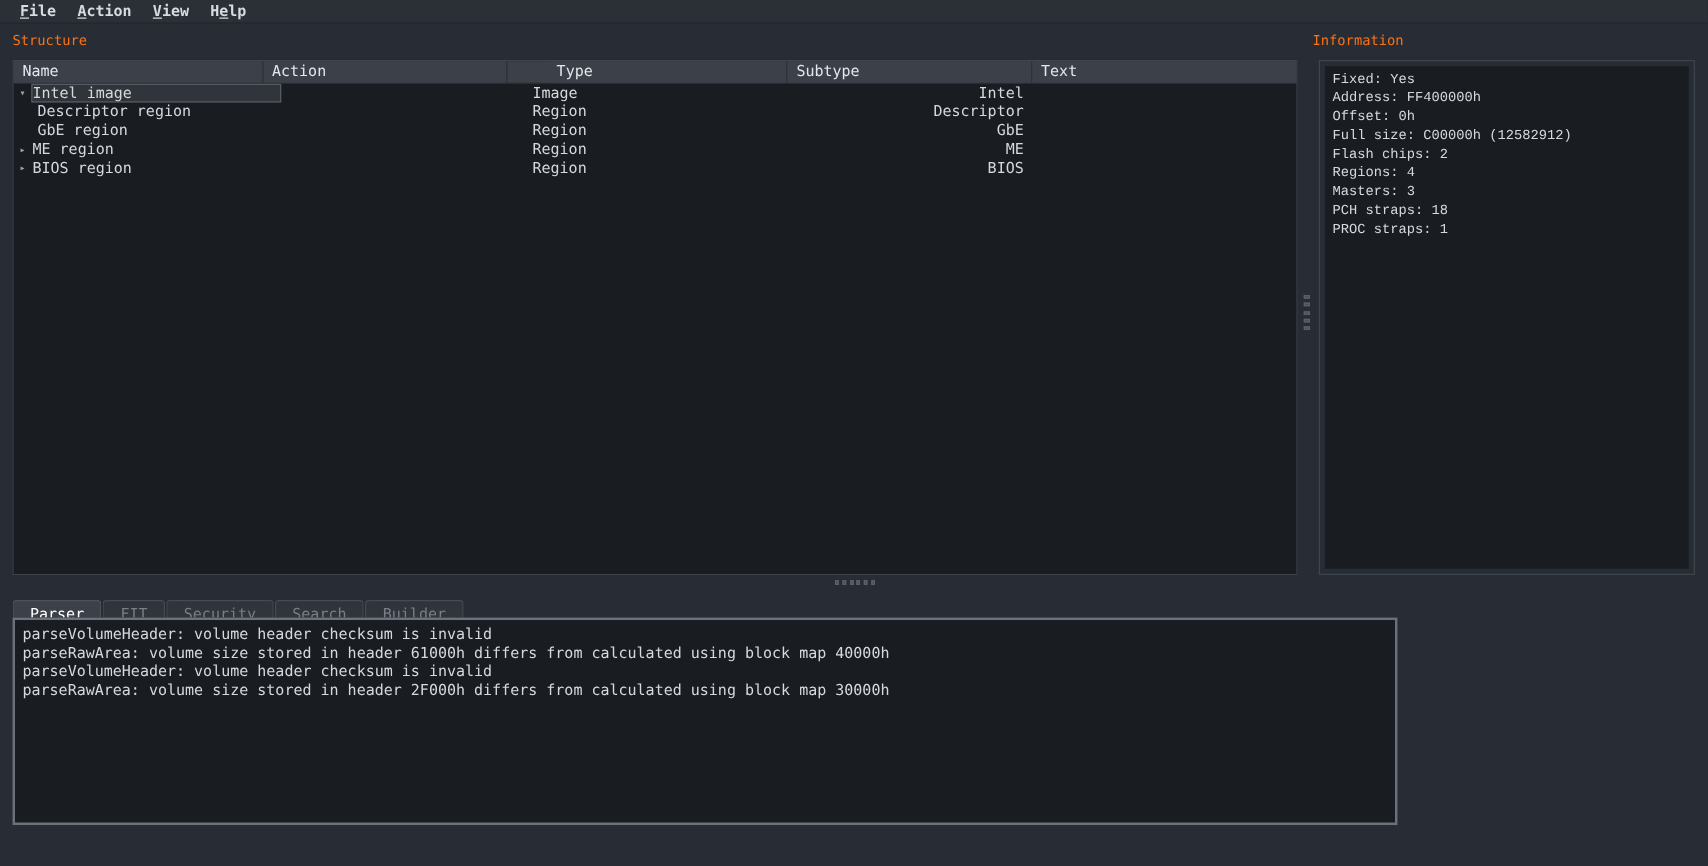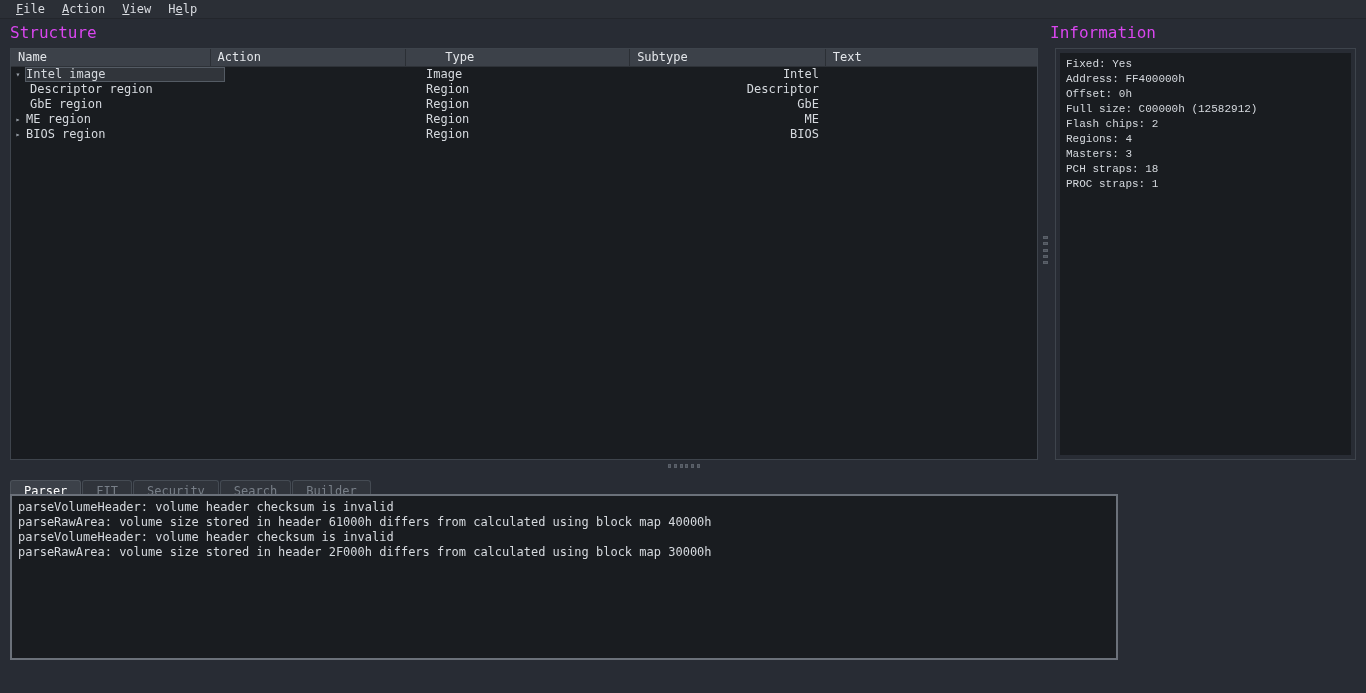--- a/index.html
+++ b/index.html
@@ -24,28 +24,29 @@
     align-items: center;
     padding-left: 8px;
   }
   .menu-item {
     font-size: 12px;
     color: #d8dbe0;
     padding: 1px 9px 1px 8px;
     line-height: 15px;
     letter-spacing: 0px;
     cursor: default;
+    font-weight: bold;
   }
   .menu-item .mn { text-decoration: underline; }
 
   
   .panel-label {
     position: absolute;
-    font-size: 16px;
-    color: #d946ef;
+    font-size: 11px;
+    color: #f97316;
     line-height: 14px;
   }
   #structure-label { left: 10px; top: 26px; }
   #information-label { left: 1050px; top: 26px; }
 
   
   .tree-frame {
     position: absolute;
     left: 10px; top: 48px;
     width: 1028px; height: 412px;

